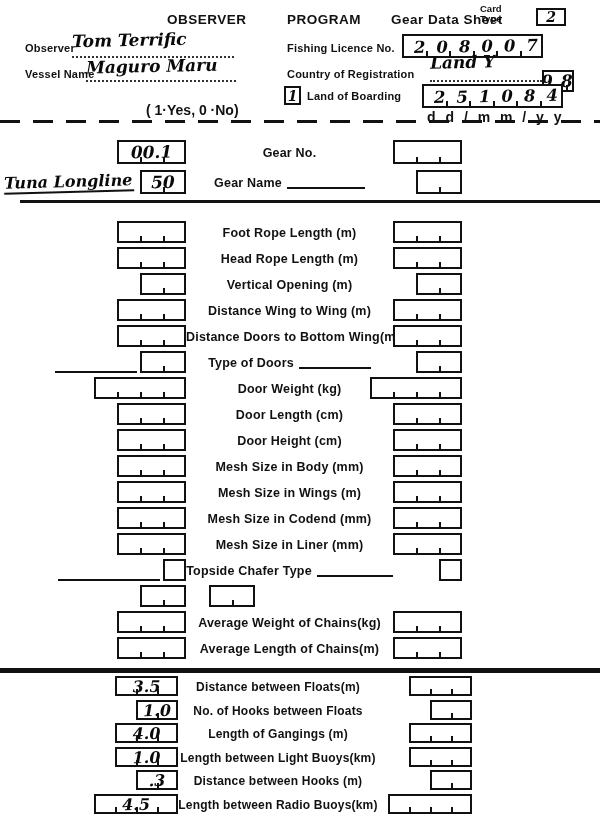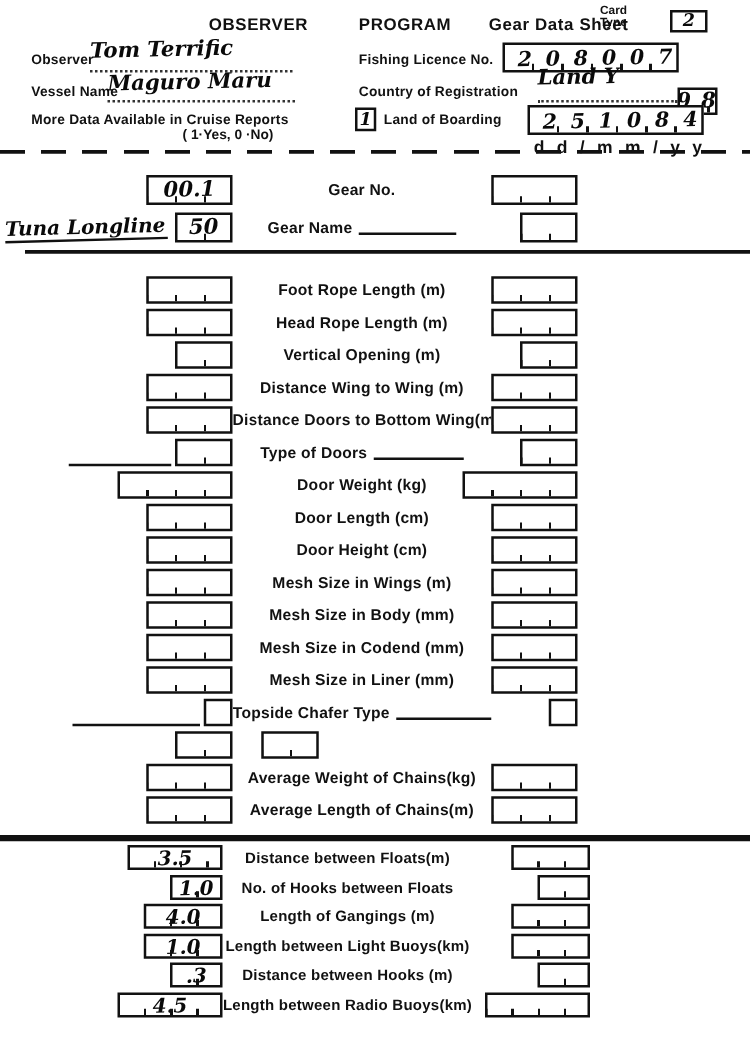--- a/index.html
+++ b/index.html
@@ -7,21 +7,21 @@
     width:600px;height:834px;background:#ffffff;color:#111;
     font-family:"Liberation Sans", sans-serif;overflow:hidden;
     -webkit-font-smoothing:antialiased;
   }
   .page{position:relative;width:600px;height:834px;background:#fff;}
 
   
   .form-header{position:relative;height:120px;}
   .hlabel{position:absolute;font-size:11px;font-weight:700;letter-spacing:.2px;white-space:nowrap;}
   .htitle{position:absolute;font-size:13.5px;font-weight:700;letter-spacing:.5px;white-space:nowrap;}
-  .hhint{position:absolute;font-size:11px;font-weight:700;white-space:nowrap;}
+  .hhint{position:absolute;font-size:14px;font-weight:700;white-space:nowrap;}
   .card-label{position:absolute;left:480px;top:4px;font-size:9.5px;font-weight:700;line-height:10px;text-align:left;}
 
   .hand{font-family:"DejaVu Serif", serif;font-style:italic;font-weight:700;color:#0a0a0a;}
   .write{position:absolute;border-bottom:2px dotted #333;white-space:nowrap;}
   .write .hand-text{display:inline-block;transform:rotate(-1.2deg);font-size:17px;}
 
   .pbox{position:absolute;border:2px solid #111;background:#fff;box-sizing:border-box;
         display:flex;align-items:center;justify-content:center;}
   .cellbox{position:relative;border:2px solid #111;background:#fff;box-sizing:border-box;}
   .cellbox::after{content:"";position:absolute;left:0;right:1px;bottom:0;height:5px;
@@ -90,21 +90,20 @@
 
     <span class="hlabel" style="left:25px;top:68px">Vessel Name</span>
     <span class="write" style="left:86px;top:56px;width:150px;height:24px"><span class="hand hand-text">Maguro Maru</span></span>
 
     <span class="hlabel" style="left:287px;top:68px">Country of Registration</span>
     <span class="write" style="left:430px;top:52px;width:112px;height:28px"><span class="hand hand-text">Land Y</span></span>
     <div class="cellbox hbox" style="left:542px;top:70px;width:32px;height:22px;--cw:24px">
       <span class="val hand" style="letter-spacing:8px;padding-left:6px">98</span>
     </div>
 
-    <span class="hlabel" style="left:25px;top:90px">More Data Available in Cruise Reports</span>
     <div class="pbox" style="left:284px;top:86px;width:17px;height:19px">
       <span class="hand" style="font-size:14px">1</span>
     </div>
     <span class="hhint" style="left:146px;top:102px">( 1·Yes, 0 ·No)</span>
 
     <span class="hlabel" style="left:307px;top:90px">Land of Boarding</span>
     <div class="cellbox hbox" style="left:422px;top:84px;width:141px;height:24px;--cw:23.5px">
       <span class="val spread hand">251084</span>
     </div>
     <span class="hhint" style="left:427px;top:109px;font-size:14px;letter-spacing:3px">d  d / m  m / y   y</span>
@@ -273,35 +272,35 @@
     </div>
   </div>
       <div class="grow">
     <div class="z-left">
 
       <div class="cellbox" style="width: 69px; --cw: 23px;">
         
       </div>
     </div>
     <div class="z-mid">
+      <span class="lbl">Mesh Size in Body (mm)</span>
+    </div>
+    <div class="z-right">
+      <div class="cellbox" style="width: 69px; --cw: 23px;"></div>
+    </div>
+  </div>
+      <div class="grow">
+    <div class="z-left">
+
+      <div class="cellbox" style="width: 69px; --cw: 23px;">
+        
+      </div>
+    </div>
+    <div class="z-mid">
       <span class="lbl">Mesh Size in Wings (m)</span>
-    </div>
-    <div class="z-right">
-      <div class="cellbox" style="width: 69px; --cw: 23px;"></div>
-    </div>
-  </div>
-      <div class="grow">
-    <div class="z-left">
-
-      <div class="cellbox" style="width: 69px; --cw: 23px;">
-        
-      </div>
-    </div>
-    <div class="z-mid">
-      <span class="lbl">Mesh Size in Body (mm)</span>
     </div>
     <div class="z-right">
       <div class="cellbox" style="width: 69px; --cw: 23px;"></div>
     </div>
   </div>
       <div class="grow">
     <div class="z-left">
 
       <div class="cellbox" style="width: 69px; --cw: 23px;">
         
@@ -381,21 +380,21 @@
     <div class="z-right">
       <div class="cellbox" style="width: 69px; --cw: 23px;"></div>
     </div>
   </div>
     </section>
   <div class="thick-sep"></div>
   <section id="bottom-rows">
       <div class="grow">
     <div class="z-left">
 
-      <div class="cellbox" style="width: 76px; --cw: 21px;">
+      <div class="cellbox" style="width: 63px; --cw: 21px;">
         <span class="val hand">3.5</span>
       </div>
     </div>
     <div class="z-mid">
       <span class="lbl">Distance between Floats(m)</span>
     </div>
     <div class="z-right">
       <div class="cellbox" style="width: 63px; --cw: 21px;"></div>
     </div>
   </div>

